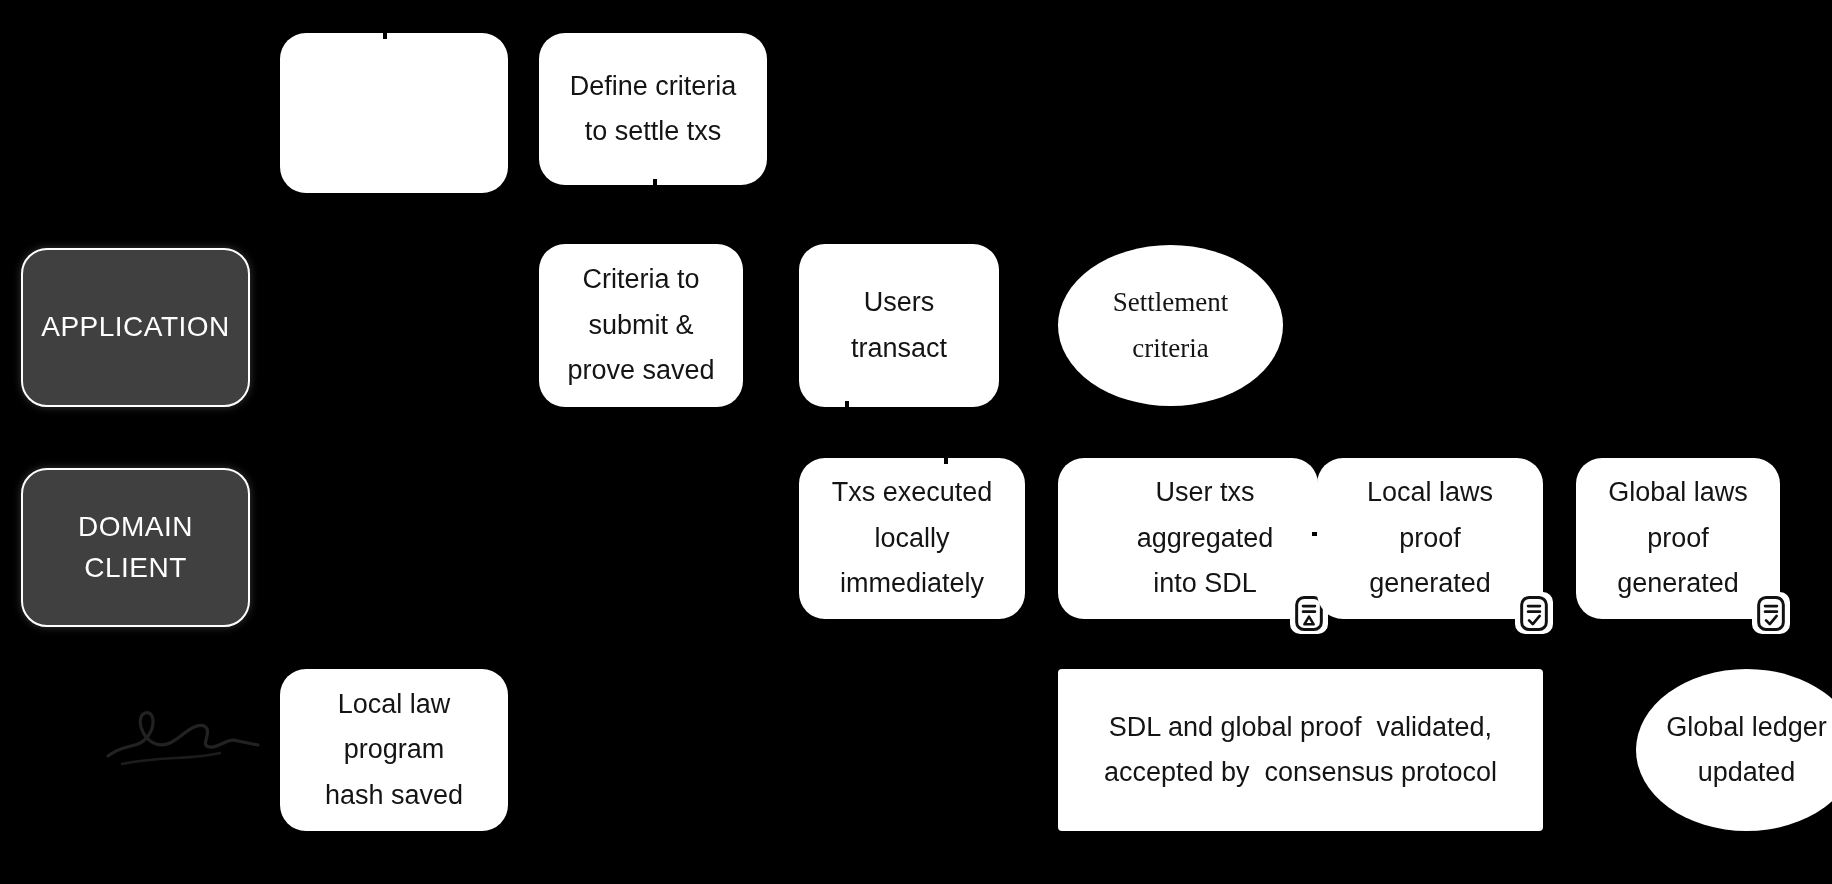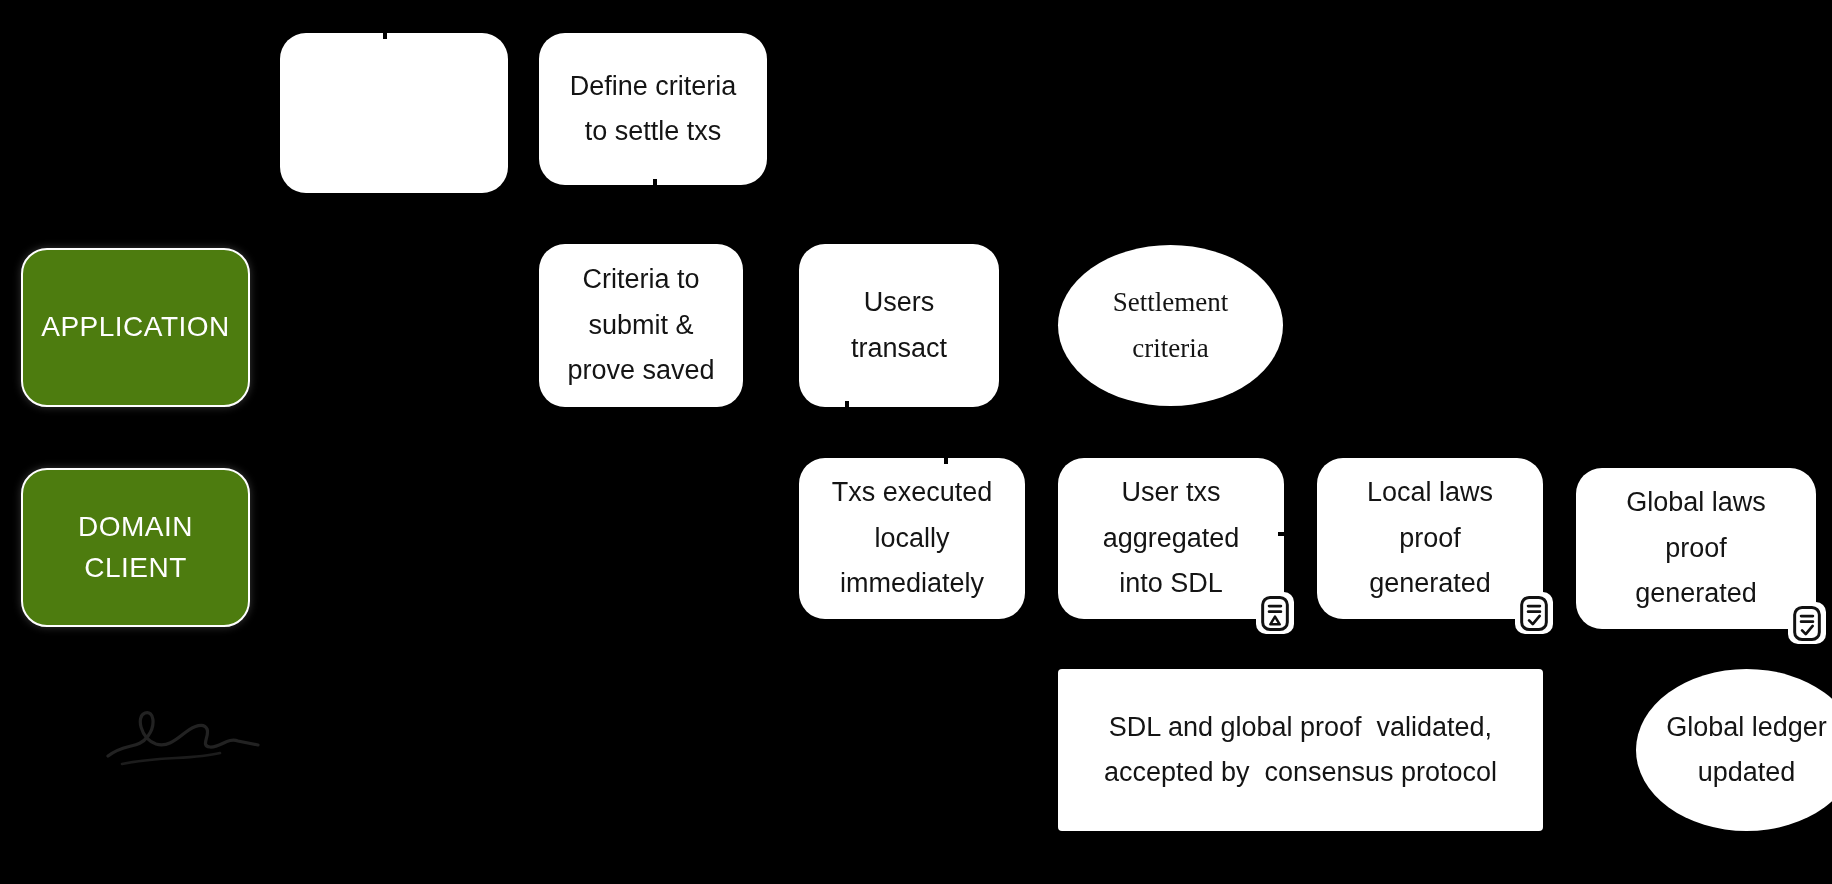--- a/index.html
+++ b/index.html
@@ -21,21 +21,21 @@
     text-align: center;
     color: #141414;
     font-size: 27px;
     line-height: 1.68;
     font-weight: 400;
   }
   .lbl { white-space: pre-wrap; }
   .ellipse { border-radius: 50%; }
   .label-box {
     position: absolute;
-    background: #4d7c0f;
+    background: #404040;
     border: 2.5px solid #ffffff;
     border-radius: 26px;
     display: flex;
     align-items: center;
     justify-content: center;
     text-align: center;
     color: #ffffff;
     font-size: 28px;
     letter-spacing: 0.5px;
     line-height: 1.45;
@@ -43,23 +43,23 @@
   }
   
   #n-define-local-laws { left: 280px; top: 33px;  width: 228px; height: 160px; }
   #n-define-criteria   { left: 539px; top: 33px;  width: 228px; height: 152px; }
   #lane-application    { left: 21px;  top: 248px; width: 225px; height: 155px; }
   #n-criteria-submit   { left: 539px; top: 244px; width: 204px; height: 163px; }
   #n-users-transact    { left: 799px; top: 244px; width: 200px; height: 163px; }
   #n-settlement        { left: 1058px; top: 245px; width: 225px; height: 161px; font-family: Liberation Serif, serif; }
   #lane-domain-client  { left: 21px;  top: 448px; width: 225px; height: 155px; margin-top: 20px; }
   #n-txs-executed      { left: 799px; top: 458px; width: 226px; height: 161px; }
-  #n-user-txs-agg      { left: 1058px; top: 458px; width: 226px; height: 161px; }
+  #n-user-txs-agg      { left: 1058px; top: 458px; width: 226px; height: 161px; padding-left: 34px; }
   #n-local-laws-proof  { left: 1317px; top: 458px; width: 226px; height: 161px; }
-  #n-global-laws-proof { left: 1576px; top: 458px; width: 240px; height: 161px; margin-top: 10px; }
+  #n-global-laws-proof { left: 1576px; top: 458px; width: 204px; height: 161px; }
   #sig                 { position: absolute; left: 100px; top: 690px; width: 170px; height: 100px; }
   #n-local-law-hash    { left: 280px; top: 669px; width: 228px; height: 162px; }
   #n-sdl-validated     { left: 1058px; top: 669px; width: 485px; height: 162px; border-radius: 4px; }
   #n-global-ledger     { left: 1636px; top: 669px; width: 221px; height: 162px; }
   
   .stub { position: absolute; background: #000; }
   .stub-top-dll    { left: 45%; top: -3px;    width: 4px; height: 9px; }
   .stub-bot-dcs    { left: 50%; bottom: -3px; width: 4px; height: 9px; }
   .stub-bot-ut     { left: 23%; bottom: -3px; width: 4px; height: 9px; }
   .stub-top-txe    { left: 64%; top: -3px;    width: 4px; height: 9px; }
@@ -164,20 +164,25 @@
         <path d="M8 20.6 L11 23.6 L16.6 17" fill="none" stroke="#111" stroke-width="2.2" stroke-linecap="round" stroke-linejoin="round"></path>
       </svg>
     </span>
   </div>
 
   <svg id="sig" viewBox="0 0 170 100" aria-hidden="true">
     <path d="M8 66 C26 52 38 60 48 46 C56 35 54 20 45 23 C36 26 40 48 56 54 C68 58 78 48 86 42 C94 36 104 32 107 39 C110 46 100 56 110 57 C120 58 128 47 138 51 L158 55" stroke="#222222" stroke-width="3.2" fill="none" stroke-linecap="round"></path>
     <path d="M22 74 C60 66 92 70 120 63" stroke="#1c1c1c" stroke-width="2.6" fill="none" stroke-linecap="round"></path>
   </svg>
 
+  <div class="node" id="n-local-law-hash">
+    <span class="lbl">Local law
+program
+hash saved</span>
+  </div>
 
   <div class="node" id="n-sdl-validated">
     <span class="lbl">SDL and global proof  validated,
 accepted by  consensus protocol</span>
   </div>
 
   <div class="node ellipse" id="n-global-ledger">
     <span class="lbl">Global ledger
 updated</span>
   </div>

